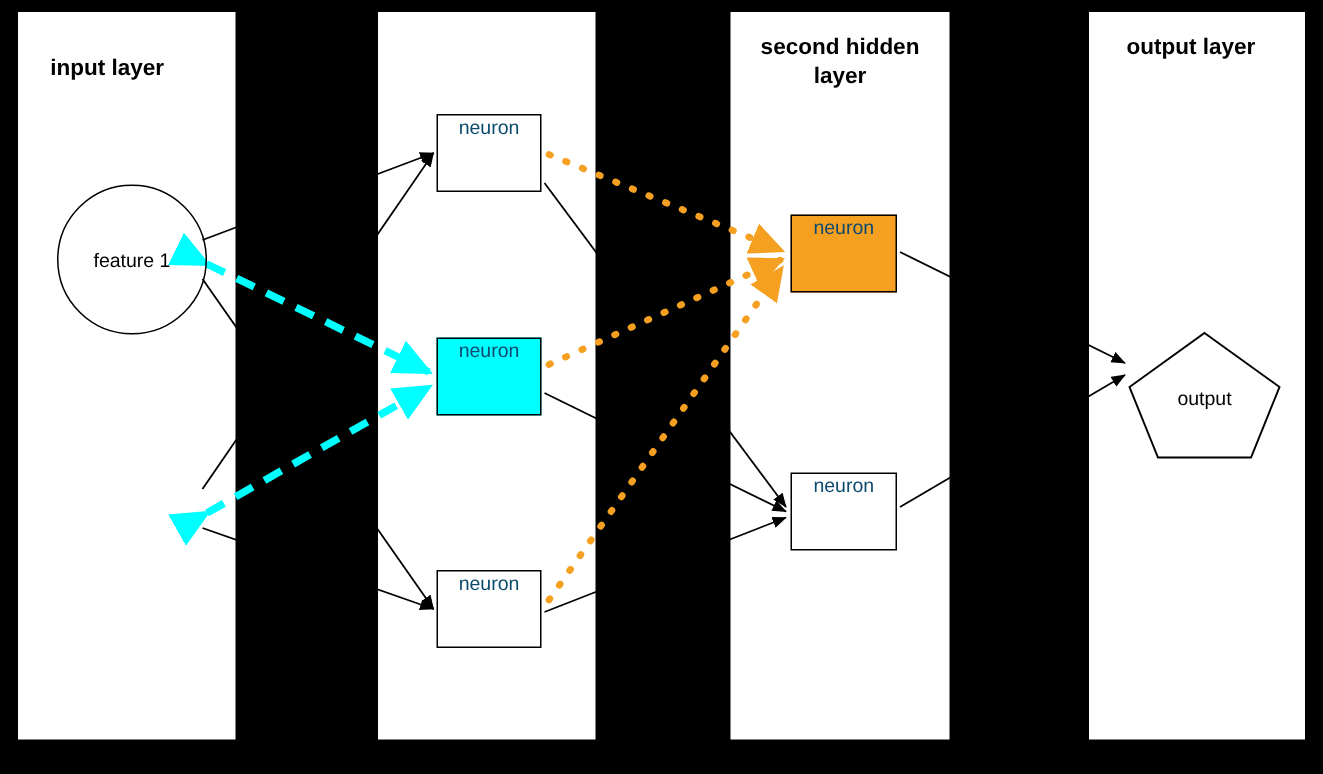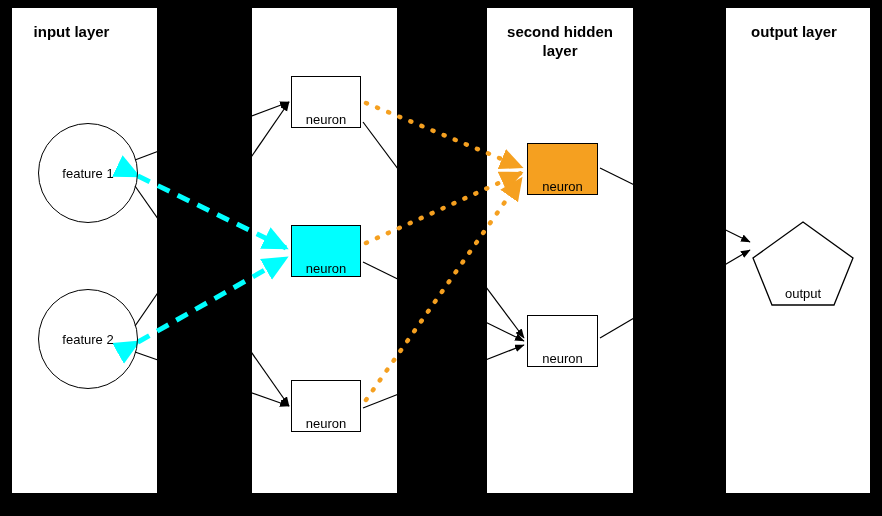--- a/index.html
+++ b/index.html
@@ -37,24 +37,24 @@
     top: 0;
     width: 882px;
     height: 516px;
     pointer-events: none;
   }
   .neuron-box {
     position: absolute;
     box-sizing: border-box;
     border: 1.5px solid #000000;
     display: flex;
-    align-items: flex-end;
+    align-items: flex-start;
     justify-content: center;
     font-size: 13px;
-    color: #000000;
+    color: #0c4a6e;
     font-family: "Liberation Sans", sans-serif;
   }
   .feature-circle {
     position: absolute;
     box-sizing: border-box;
     border: 1.3px solid #000000;
     border-radius: 50%;
     display: flex;
     align-items: center;
     justify-content: center;
@@ -74,21 +74,21 @@
 </head>
 <body>
 
 <div id="canvas">
 
   <div class="layer-panel" style="left:12px; top:8px; width:145px; height:485px;"></div>
   <div class="layer-panel" style="left:252px; top:8px; width:145px; height:485px;"></div>
   <div class="layer-panel" style="left:487px; top:8px; width:146px; height:485px;"></div>
   <div class="layer-panel" style="left:726px; top:8px; width:144px; height:485px;"></div>
 
-  <div class="layer-title" style="left:12px; width:119px; top:22px;">input layer</div>
+  <div class="layer-title" style="left:12px; width:119px; top:36px;">input layer</div>
   <div class="layer-title" style="left:505px; width:110px; top:22px;">second hidden layer</div>
   <div class="layer-title" style="left:726px; width:136px; top:22px;">output layer</div>
 
   <svg class="overlay" viewBox="0 0 882 516">
     <defs>
       <marker id="arrow-black" markerWidth="9" markerHeight="9" refX="7.5" refY="3.2" orient="auto" markerUnits="strokeWidth">
         <path d="M0,0 L8,3.2 L0,6.4 z" fill="#000000"></path>
       </marker>
       <marker id="arrow-cyan" markerWidth="6" markerHeight="6" refX="4.6" refY="2.4" orient="auto" markerUnits="strokeWidth">
         <path d="M0,0 L5.2,2.4 L0,4.8 z" fill="#00ffff"></path>
@@ -140,36 +140,33 @@
     </g>
 
     <g>
       <polygon points="803,222 853,258 834,305 772,305 753,258" fill="#ffffff" stroke="#000000" stroke-width="1.3"></polygon>
     </g>
   </svg>
 
   <div class="feature-circle" style="left:38px; top:123px; width:100px; height:100px;">
     <span>feature 1</span>
   </div>
-  <div class="feature-circle" style="left:38px; top:289px; width:100px; height:100px;">
-    <span>feature 2</span>
-  </div>
 
   <div class="neuron-box" style="left:291px; top:76px; width:70px; height:52px; background:#ffffff;">
     <span>neuron</span>
   </div>
   <div class="neuron-box" style="left:291px; top:225px; width:70px; height:52px; background:#00ffff;">
     <span>neuron</span>
   </div>
   <div class="neuron-box" style="left:291px; top:380px; width:70px; height:52px; background:#ffffff;">
     <span>neuron</span>
   </div>
 
   <div class="neuron-box" style="left:527px; top:143px; width:71px; height:52px; background:#f5a020;">
     <span>neuron</span>
   </div>
   <div class="neuron-box" style="left:527px; top:315px; width:71px; height:52px; background:#ffffff;">
     <span>neuron</span>
   </div>
 
-  <div class="pentagon-label" style="left:753px; top:258px; width:100px; text-align:center;margin-top:28px;">output</div>
+  <div class="pentagon-label" style="left:753px; top:258px; width:100px; text-align:center;">output</div>
 
 </div>
 
 </body></html>

